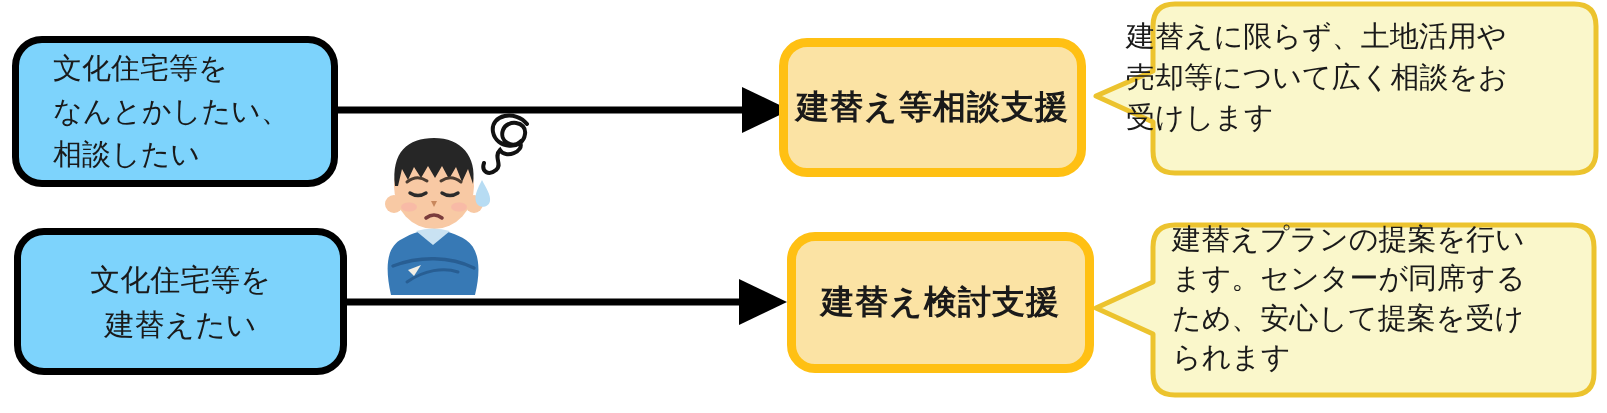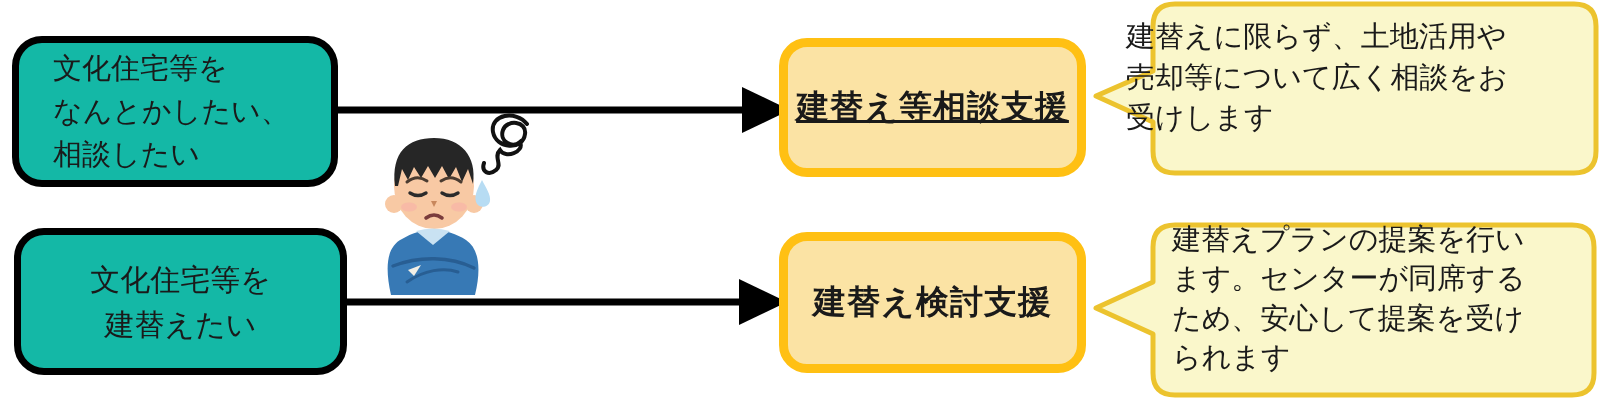--- a/index.html
+++ b/index.html
@@ -21,21 +21,21 @@
     font-family:"Liberation Sans","DejaVu Sans",sans-serif;
     color:var(--text);
   }
   .layer{position:absolute;left:0;top:0;width:100%;height:100%;}
   .preline{white-space:pre-line;}
 
   
   .need-box{
     position:absolute;
     box-sizing:border-box;
-    background:#14b8a6;
+    background:#7dd3fc;
     border:7px solid var(--need-border);
     border-radius:30px;
     display:flex;align-items:center;
     z-index:3;
   }
   .need-box-1{left:12px;top:36px;width:326px;height:151px;padding-left:34px;font-size:29px;line-height:1.48;}
   .need-box-2{left:14px;top:228px;width:333px;height:147px;justify-content:center;text-align:center;font-size:30px;line-height:1.5;}
 
   
   .support-box{
@@ -43,22 +43,22 @@
     box-sizing:border-box;
     left:779px;width:307px;height:139px;
     background:var(--support-fill);
     border:9px solid var(--support-border);
     border-radius:28px;
     display:flex;align-items:center;justify-content:center;
     font-size:33px;font-weight:bold;
     letter-spacing:1px;
     z-index:3;
   }
-  .support-box-1{top:38px;text-decoration:underline;}
-  .support-box-2{top:232px;height:141px;}
+  .support-box-1{top:38px;}
+  .support-box-2{top:232px;height:141px;margin-left:8px;}
 
   
   .callout-svg{position:absolute;z-index:2;}
   .callout-text{
     position:absolute;
     z-index:4;
     font-size:29px;
     line-height:1.40;
   }
   .callout-text-1{left:1108px;top:16px;width:424px;margin-left:18px;}

